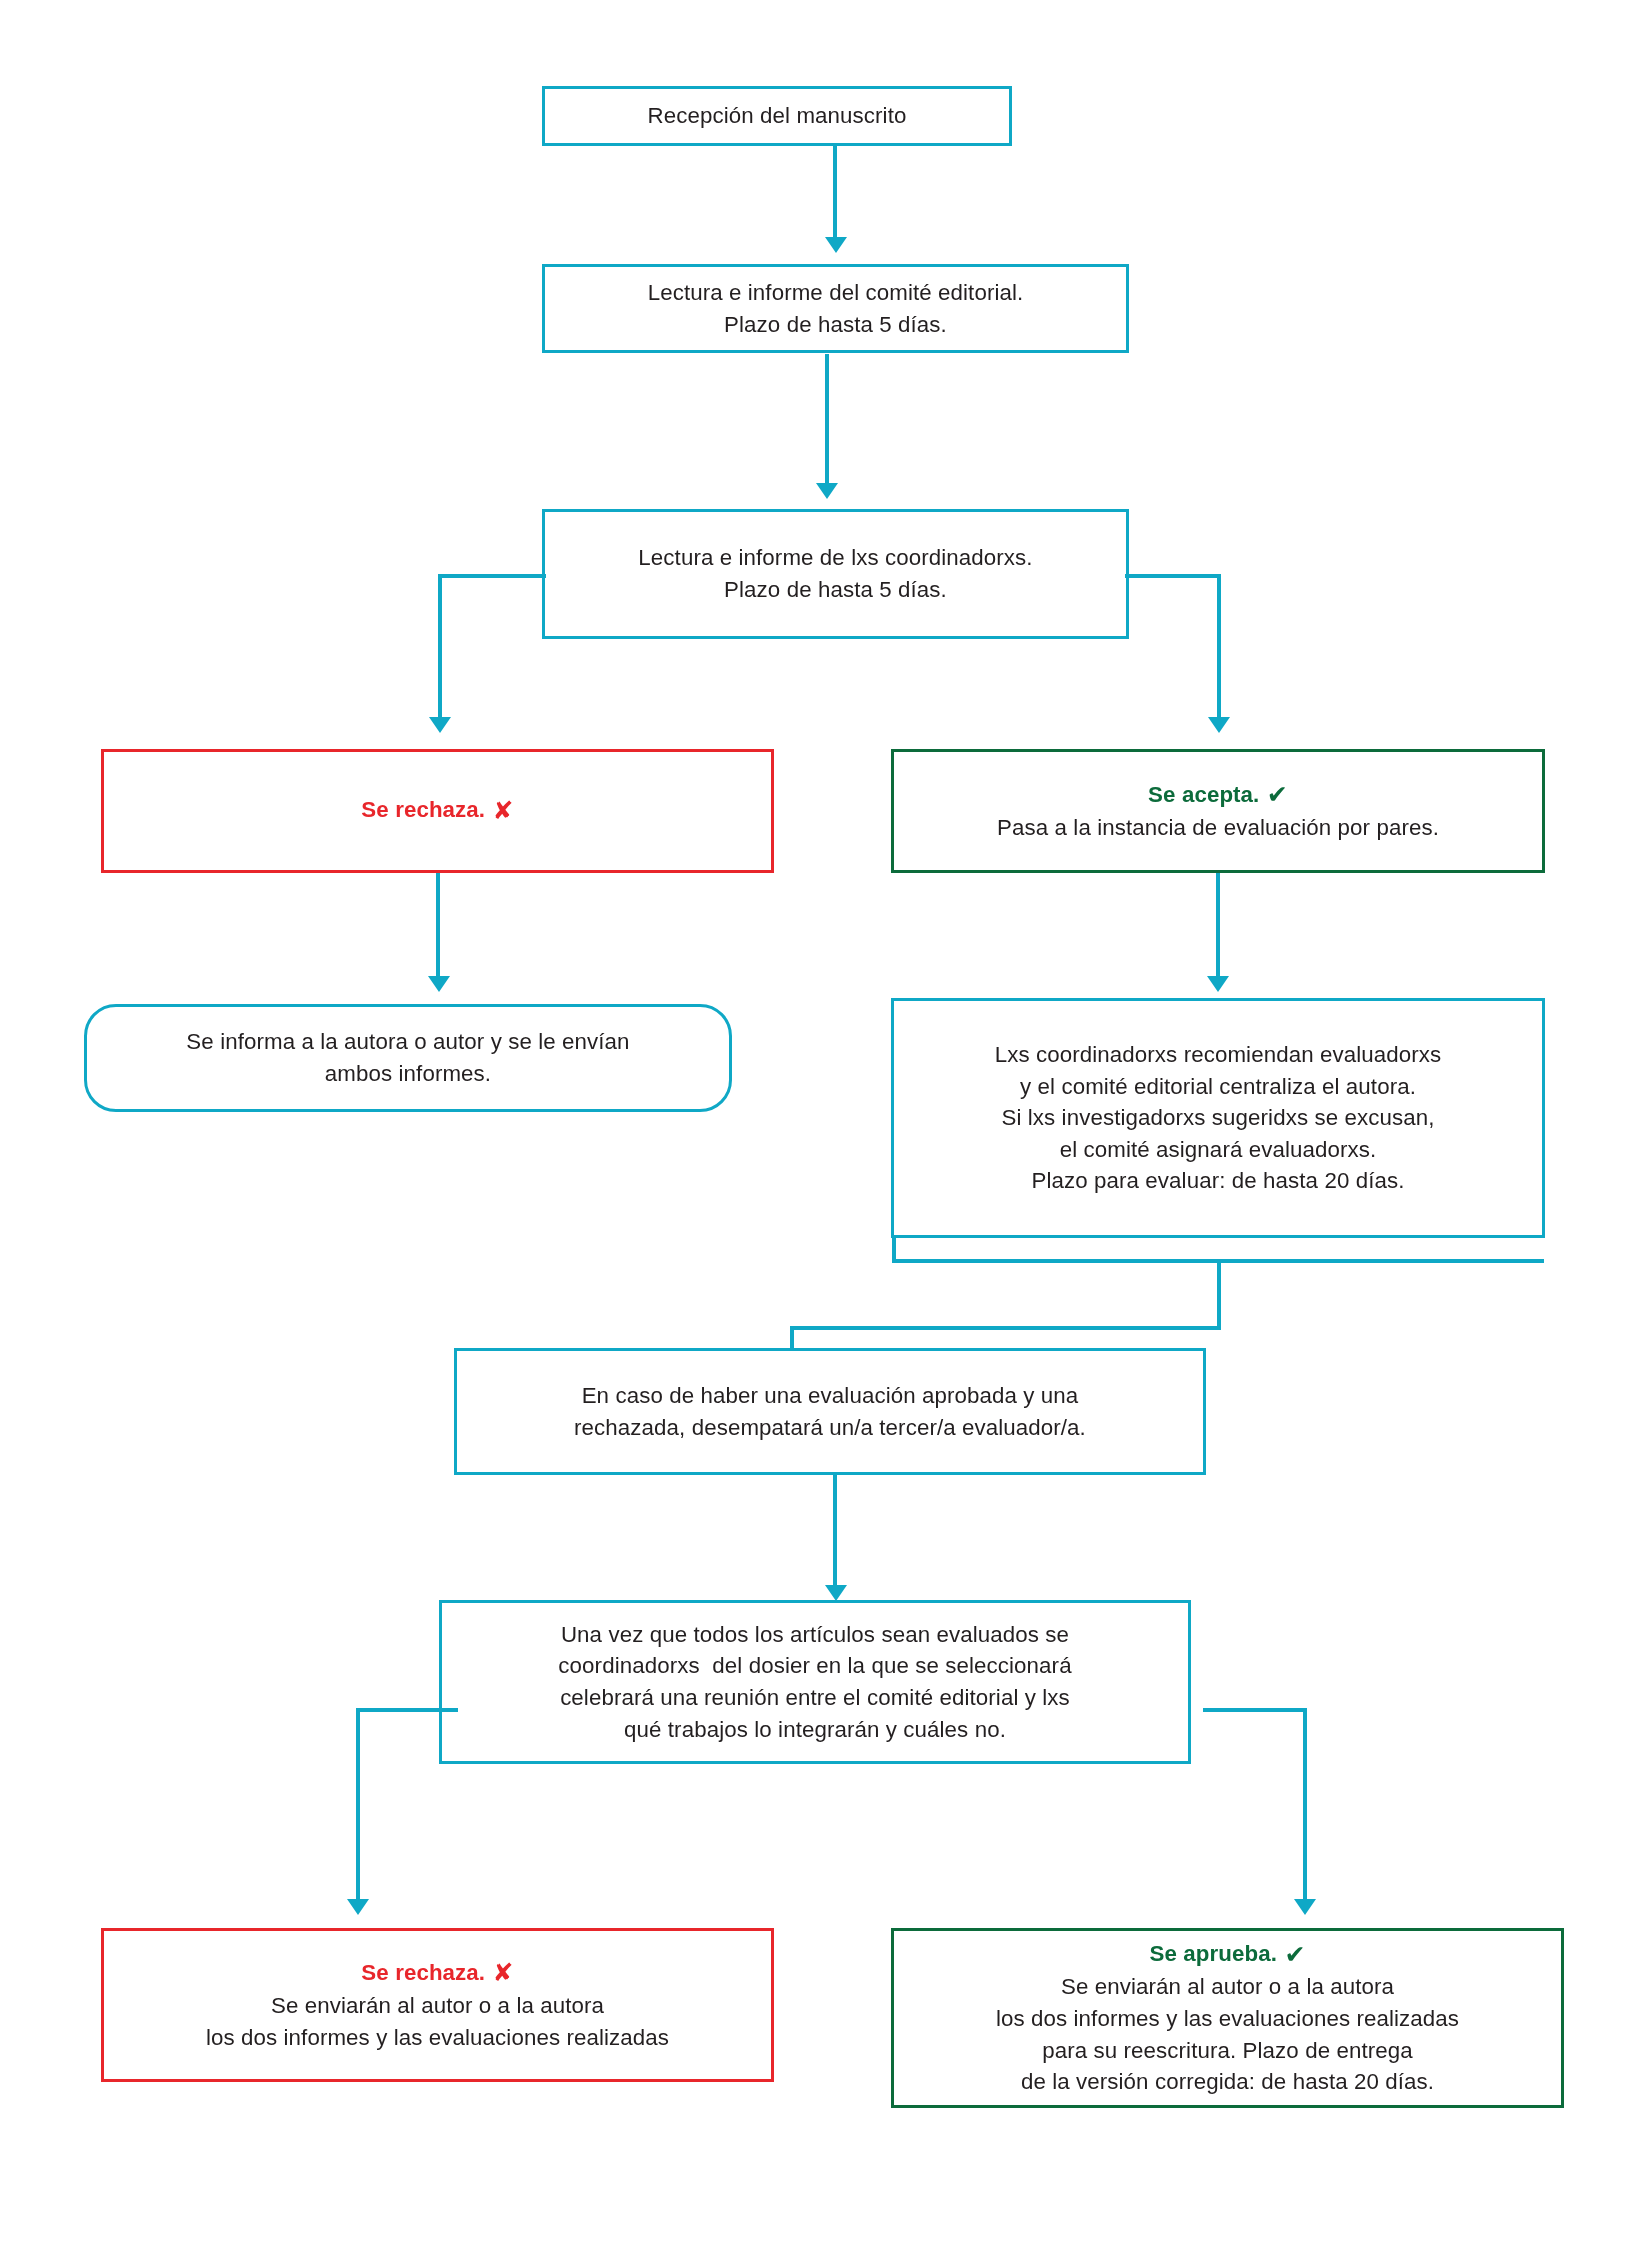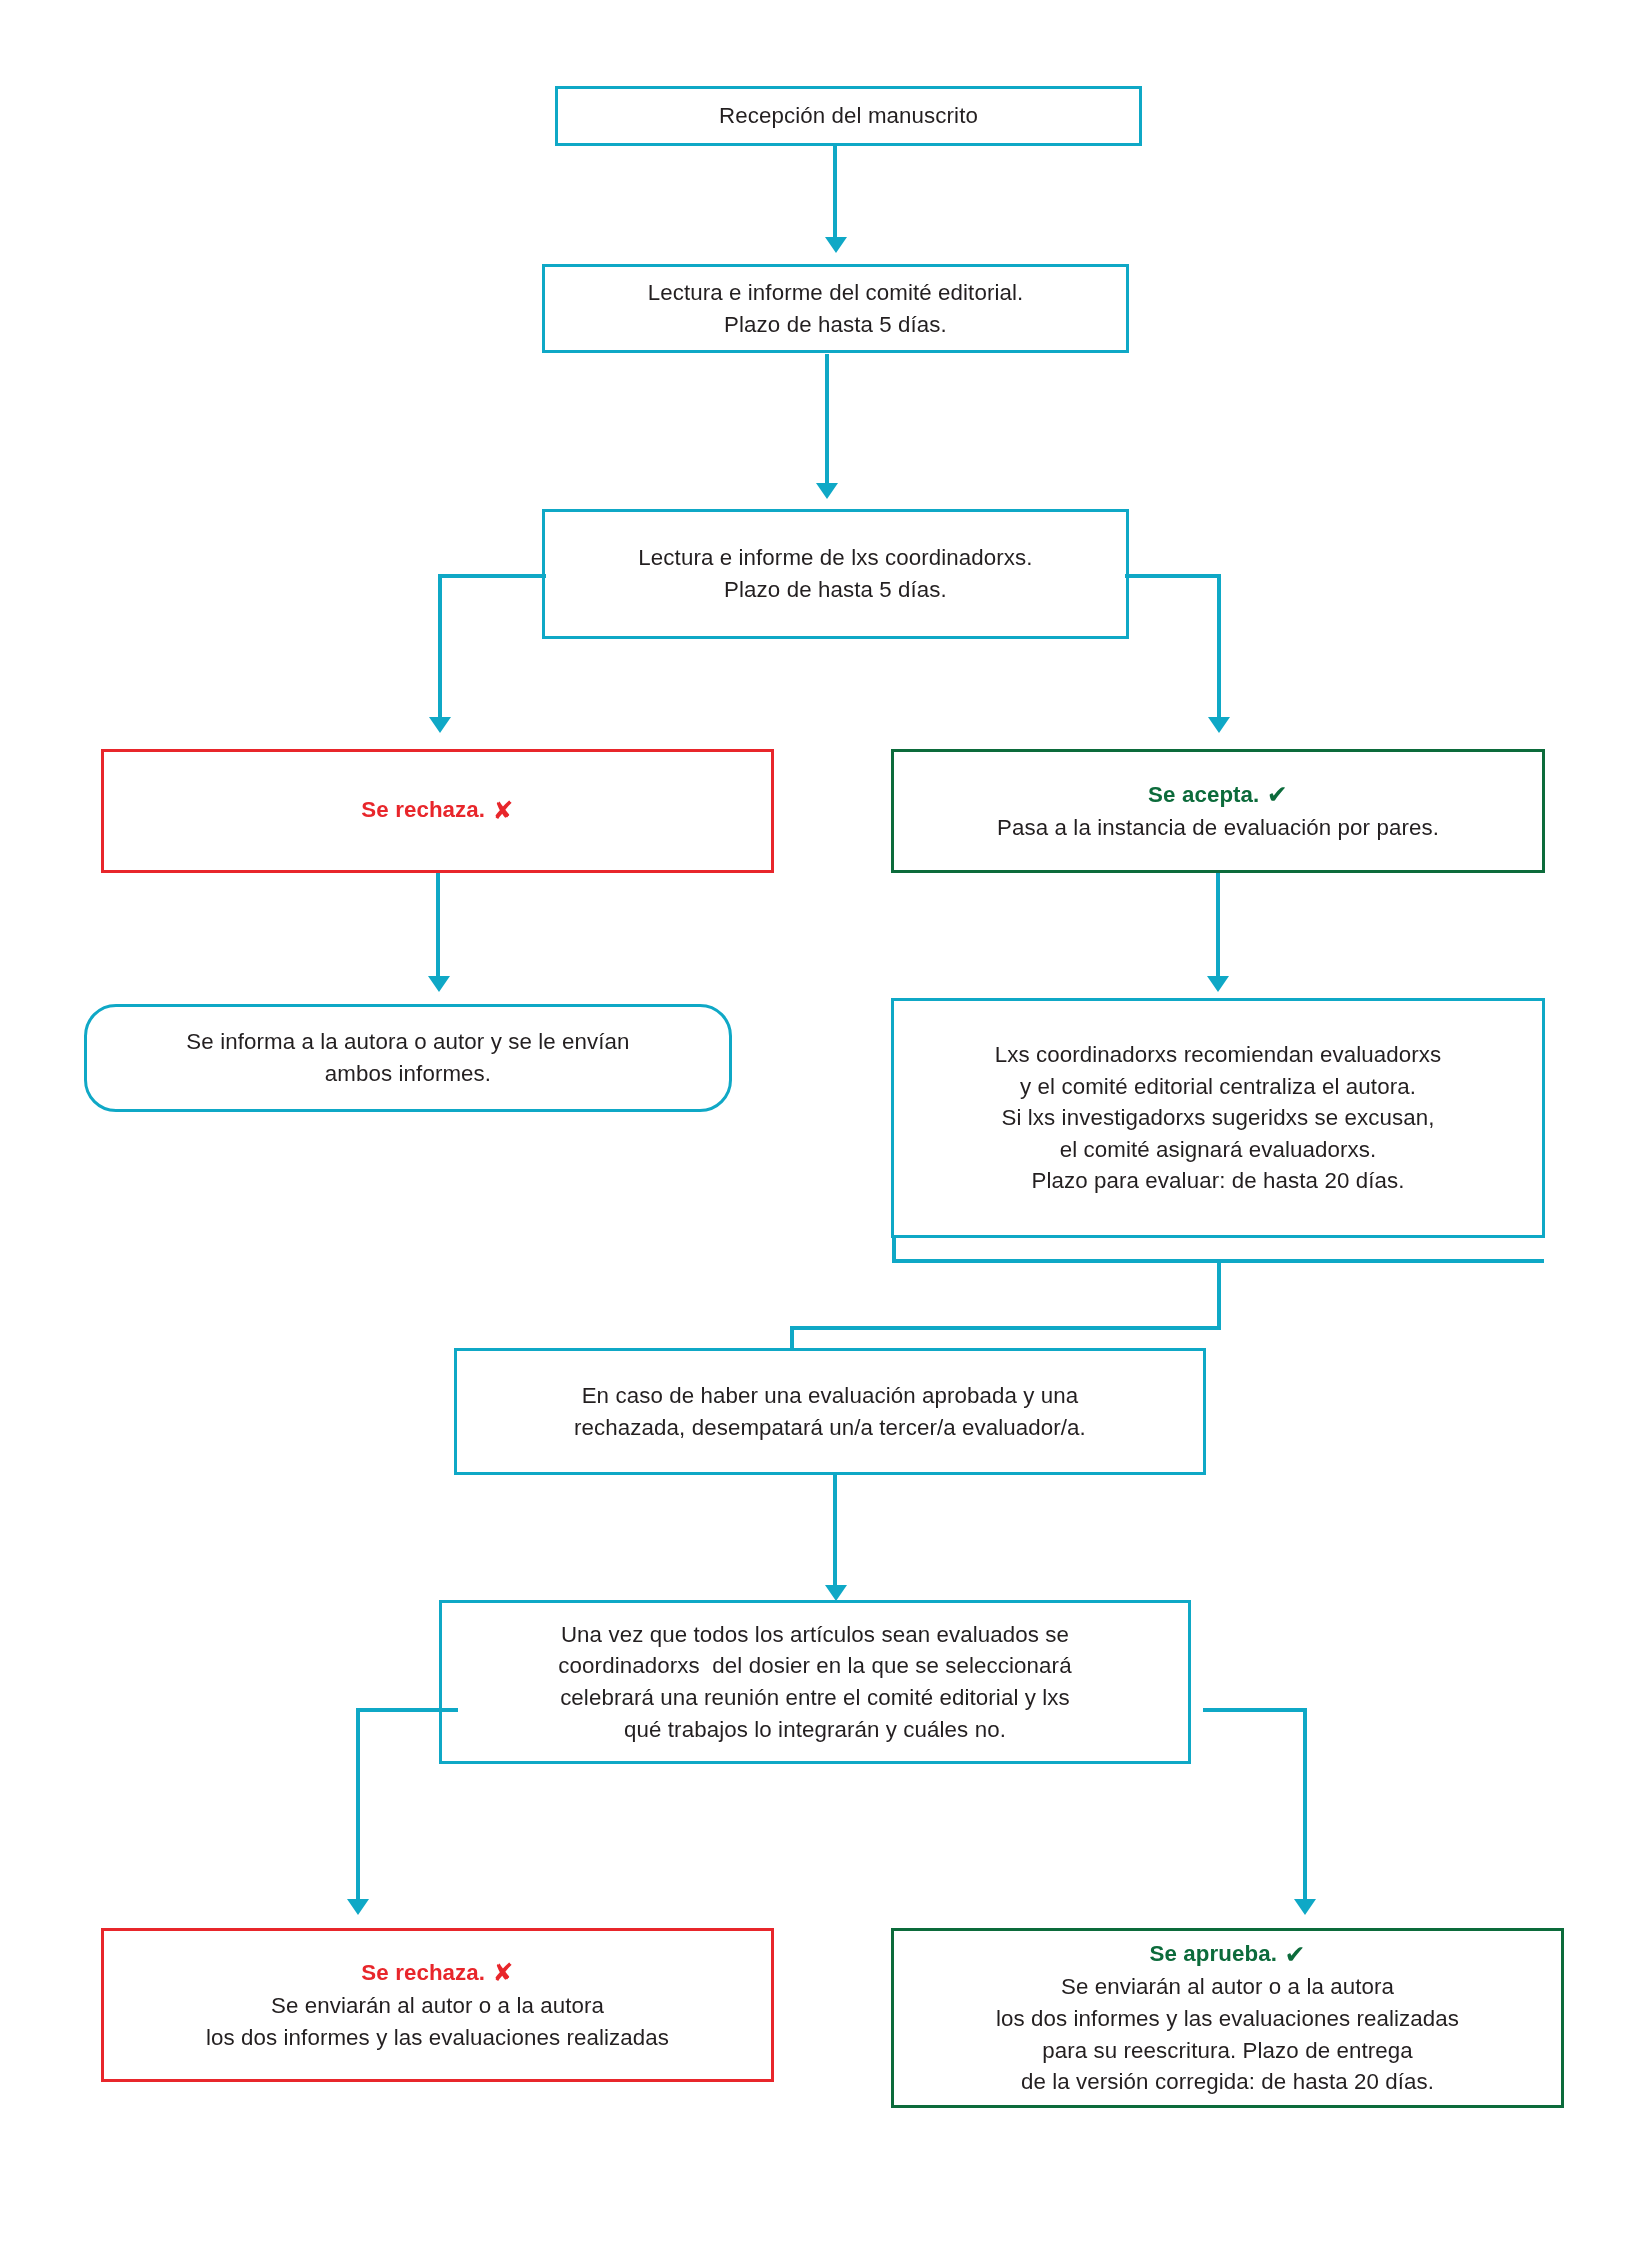--- a/index.html
+++ b/index.html
@@ -66,21 +66,21 @@
     border-left:11.2px solid transparent;
     border-right:11.2px solid transparent;
     border-top:16.4px solid #0fa8c6;
   }
 </style>
 </head>
 <body>
 
 <div id="canvas">
 
-  <div class="node teal" style="left:542px;top:86px;width:587px;height:60px;margin-left:13px;">
+  <div class="node teal" style="left:542px;top:86px;width:470px;height:60px;">
     <span class="line">Recepción del manuscrito</span>
   </div>
 
   <div class="seg v" style="left:833px;top:145px;width:3.7px;height:93px;"></div>
   <div class="arrow" style="left:825px;top:237px;"></div>
 
   <div class="node teal" style="left:542px;top:264px;width:587px;height:89px;">
     <span class="line">Lectura e informe del comité editorial.</span>
     <span class="line">Plazo de hasta 5 días.</span>
   </div>

